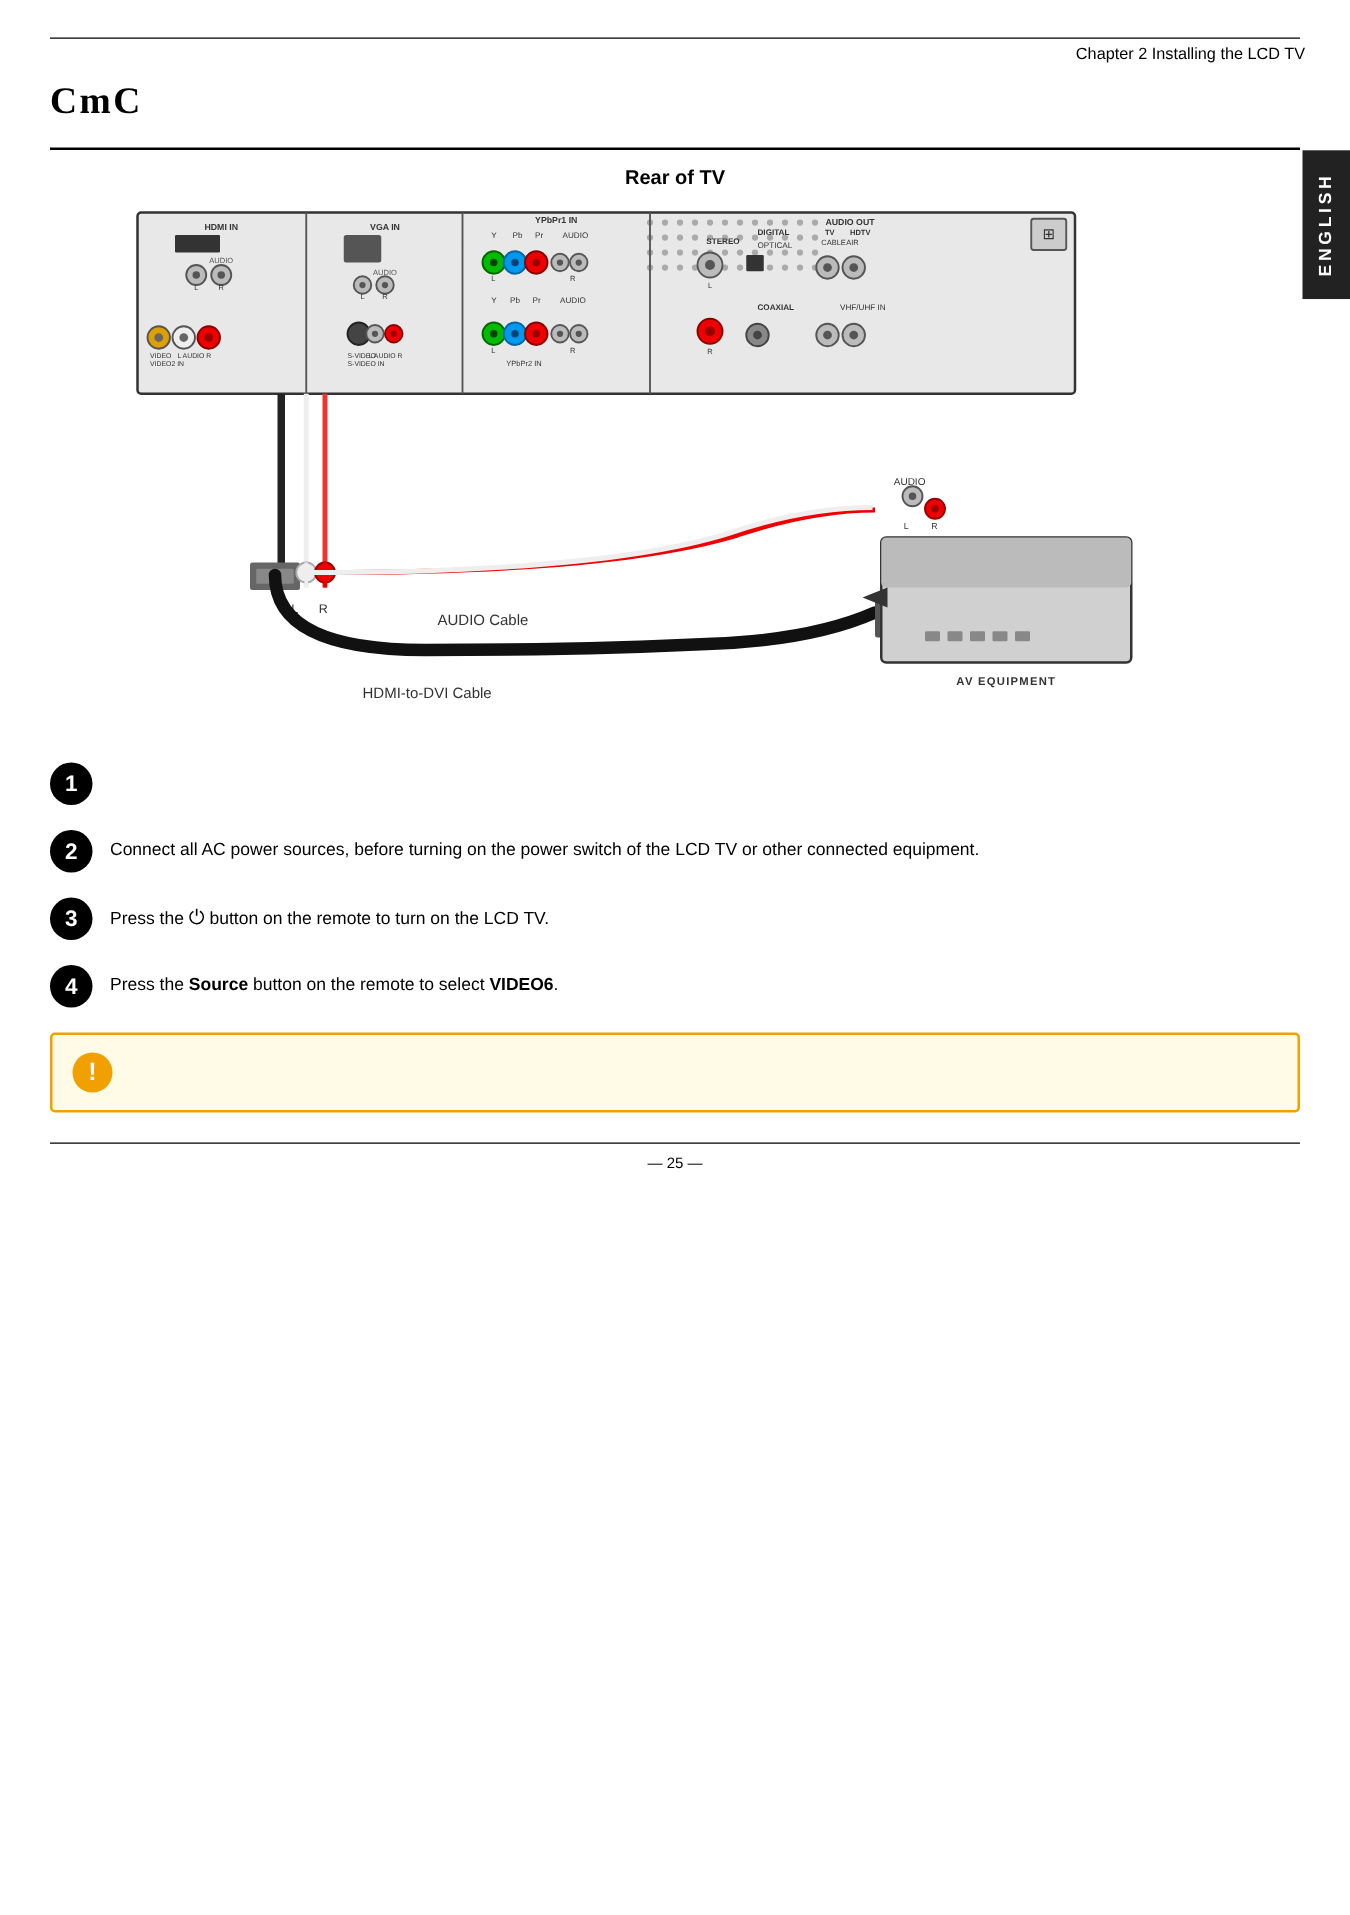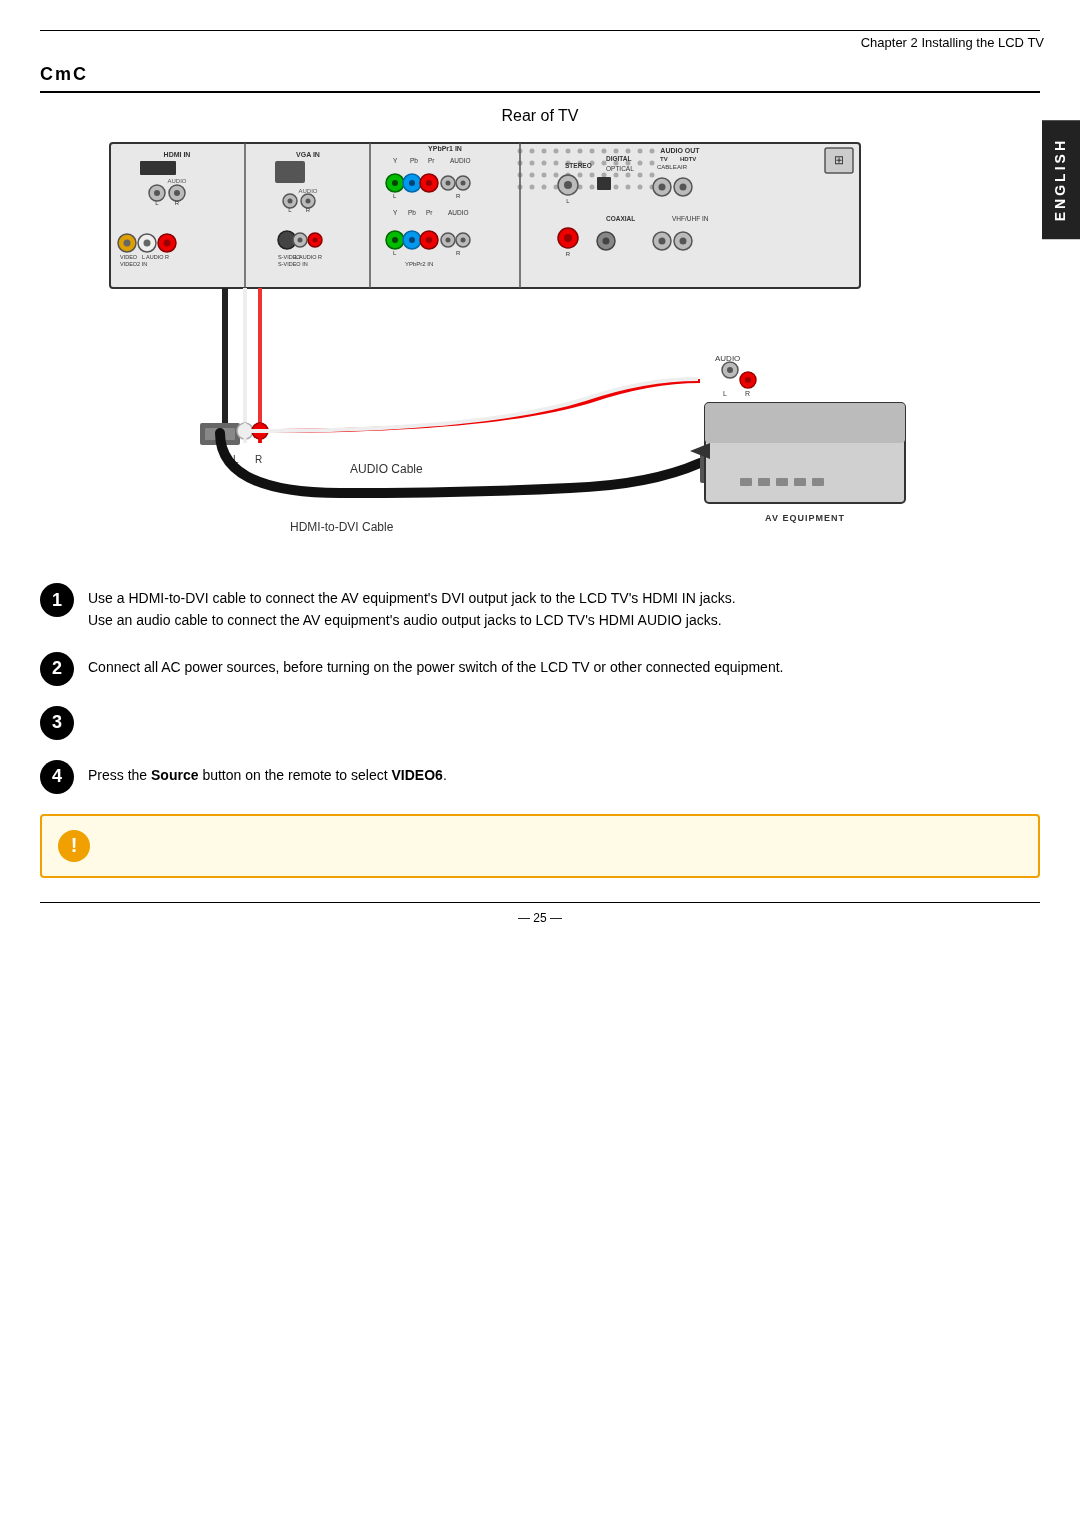--- a/index.html
+++ b/index.html
@@ -22,24 +22,24 @@
 
     .chapter-header {
       text-align: right;
       font-size: 13px;
       padding: 4px 36px;
       color: #000;
     }
 
     
     .brand-logo {
-      font-size: 18px;
-      font-weight: bold;
-      padding: 10px 40px 6px 40px;
-      font-family: Liberation Sans, sans-serif;
+      font-size: 30px;
+      font-weight: bold;
+      padding: 10px 40px 20px 40px;
+      font-family: Liberation Serif, serif;
       letter-spacing: 2px;
     }
 
     .under-rule {
       border-top: 2px solid #000;
       margin: 0 40px 14px 40px;
     }
 
     
     .english-tab {
@@ -61,21 +61,21 @@
 
     
     .main-content {
       padding: 0 40px;
     }
 
     
     .diagram-label {
       text-align: center;
       font-size: 16px;
-      font-weight: normal;
+      font-weight: bold;
       margin-bottom: 8px;
     }
 
     
     .tv-diagram-wrapper {
       display: flex;
       flex-direction: column;
       align-items: center;
       margin-bottom: 10px;
     }
@@ -433,39 +433,38 @@
       </svg>
     </div>
   </div>
 
   <div class="instructions">
 
     <div class="instruction-item">
       <div class="instruction-number">
         <span>1</span>
       </div>
-      <div class="instruction-text">
-        Use a HDMI-to-DVI cable to connect the AV equipment's DVI output jack to the LCD TV's HDMI IN jacks.<br>
-        Use an audio cable to connect the AV equipment's audio output jacks to LCD TV's HDMI AUDIO jacks.
-      </div>
     </div>
 
     <div class="instruction-item">
       <div class="instruction-number">
         <span>2</span>
       </div>
       <div class="instruction-text">
         Connect all AC power sources, before turning on the power switch of the LCD TV or other connected equipment.
       </div>
     </div>
 
     <div class="instruction-item">
       <div class="instruction-number">
         <span>3</span>
       </div>
+      <div class="instruction-text">
+        Press the <span style="font-size:16px;">⏻</span> button on the remote to turn on the LCD TV.
+      </div>
     </div>
 
     <div class="instruction-item">
       <div class="instruction-number">
         <span>4</span>
       </div>
       <div class="instruction-text">
         Press the <code>Source</code> button on the remote to select <strong>VIDEO6</strong>.
       </div>
     </div>

